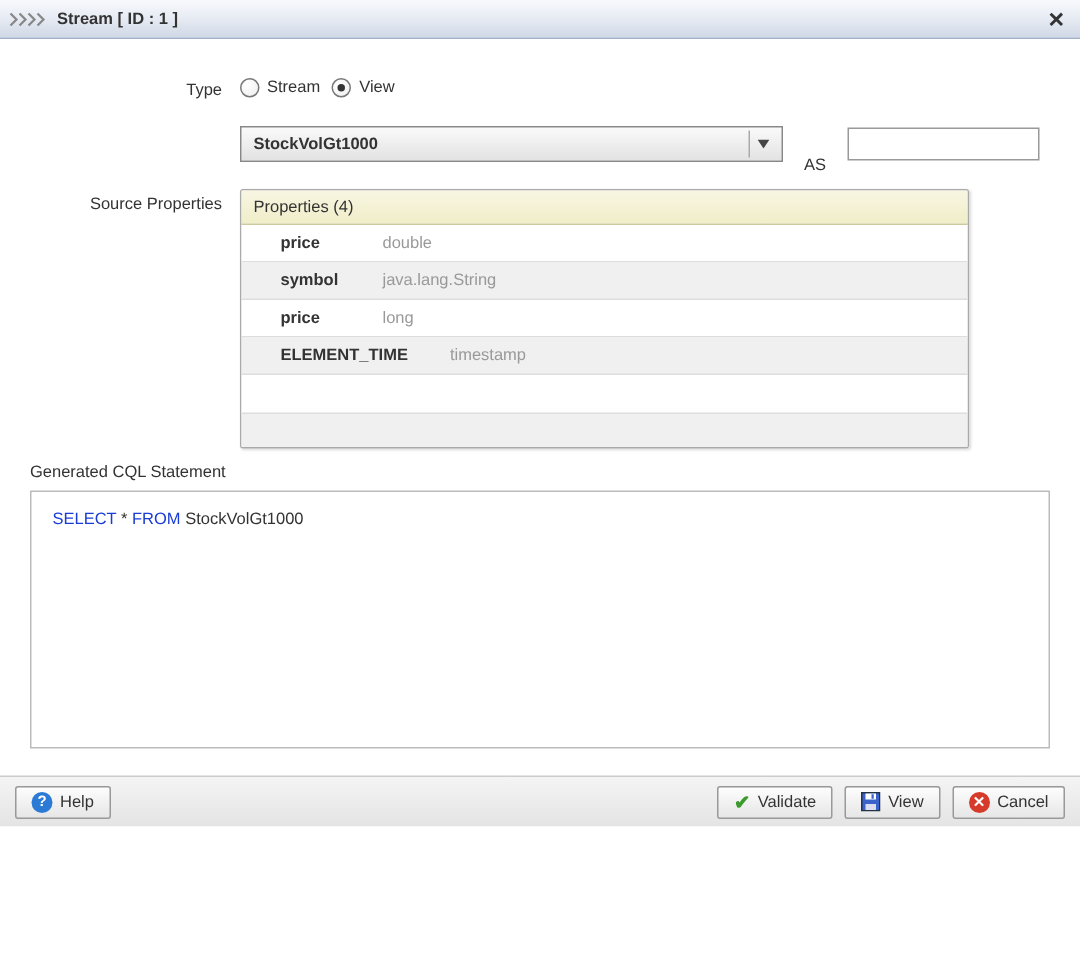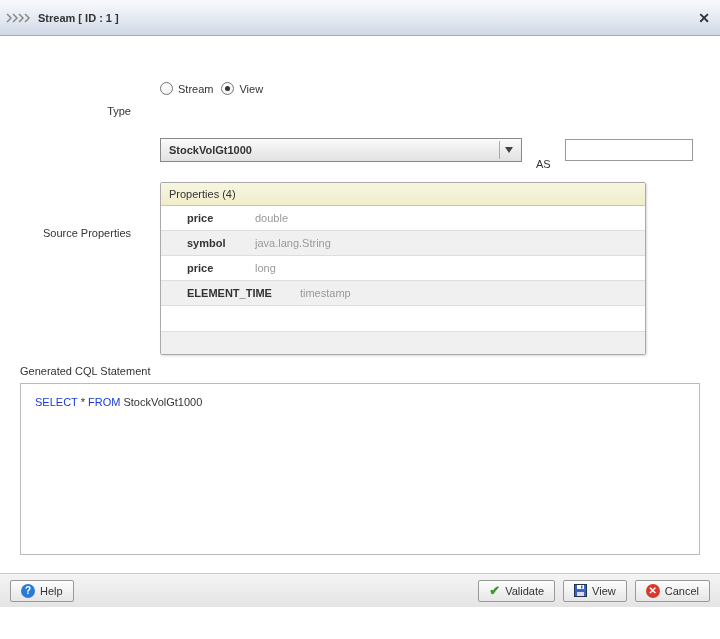--- a/index.html
+++ b/index.html
@@ -5,21 +5,21 @@
   * { box-sizing: border-box; }
   body {
     margin: 0;
     font-family: Tahoma, Arial, sans-serif;
     font-size: 11px;
     color: #333;
     background: #fff;
     width: 720px;
   }
   .titlebar {
-    height: 36px;
+    height: 26px;
     background: linear-gradient(to bottom, #f8f9fc 0%, #e6ebf3 50%, #d0d8e6 100%);
     border-bottom: 1px solid #a0b0c8;
     display: flex;
     align-items: center;
     padding: 0 6px;
     font-weight: bold;
   }
   .titlebar .chev {
     display: inline-flex;
     margin-right: 6px;
@@ -37,25 +37,24 @@
     padding: 24px 10px 6px 10px;
   }
   .row {
     display: flex;
     align-items: center;
     margin-bottom: 10px;
   }
   .label-col {
     width: 150px;
     text-align: right;
-    padding-right: 29px;
+    padding-right: 12px;
     color: #333;
     align-self: flex-start;
     padding-top: 4px;
-    margin-top: 41px;
   }
   .radio-group { display: flex; align-items: flex-end; gap: 8px; }
   .radio-item { display: flex; align-items: center; gap: 5px; }
   .radio {
     width: 13px; height: 13px; border: 1px solid #777; border-radius: 50%;
     display: inline-flex; align-items: center; justify-content: center;
     background: radial-gradient(circle at 30% 30%, #fff, #eee);
     cursor: pointer;
   }
   .radio.checked::after {

